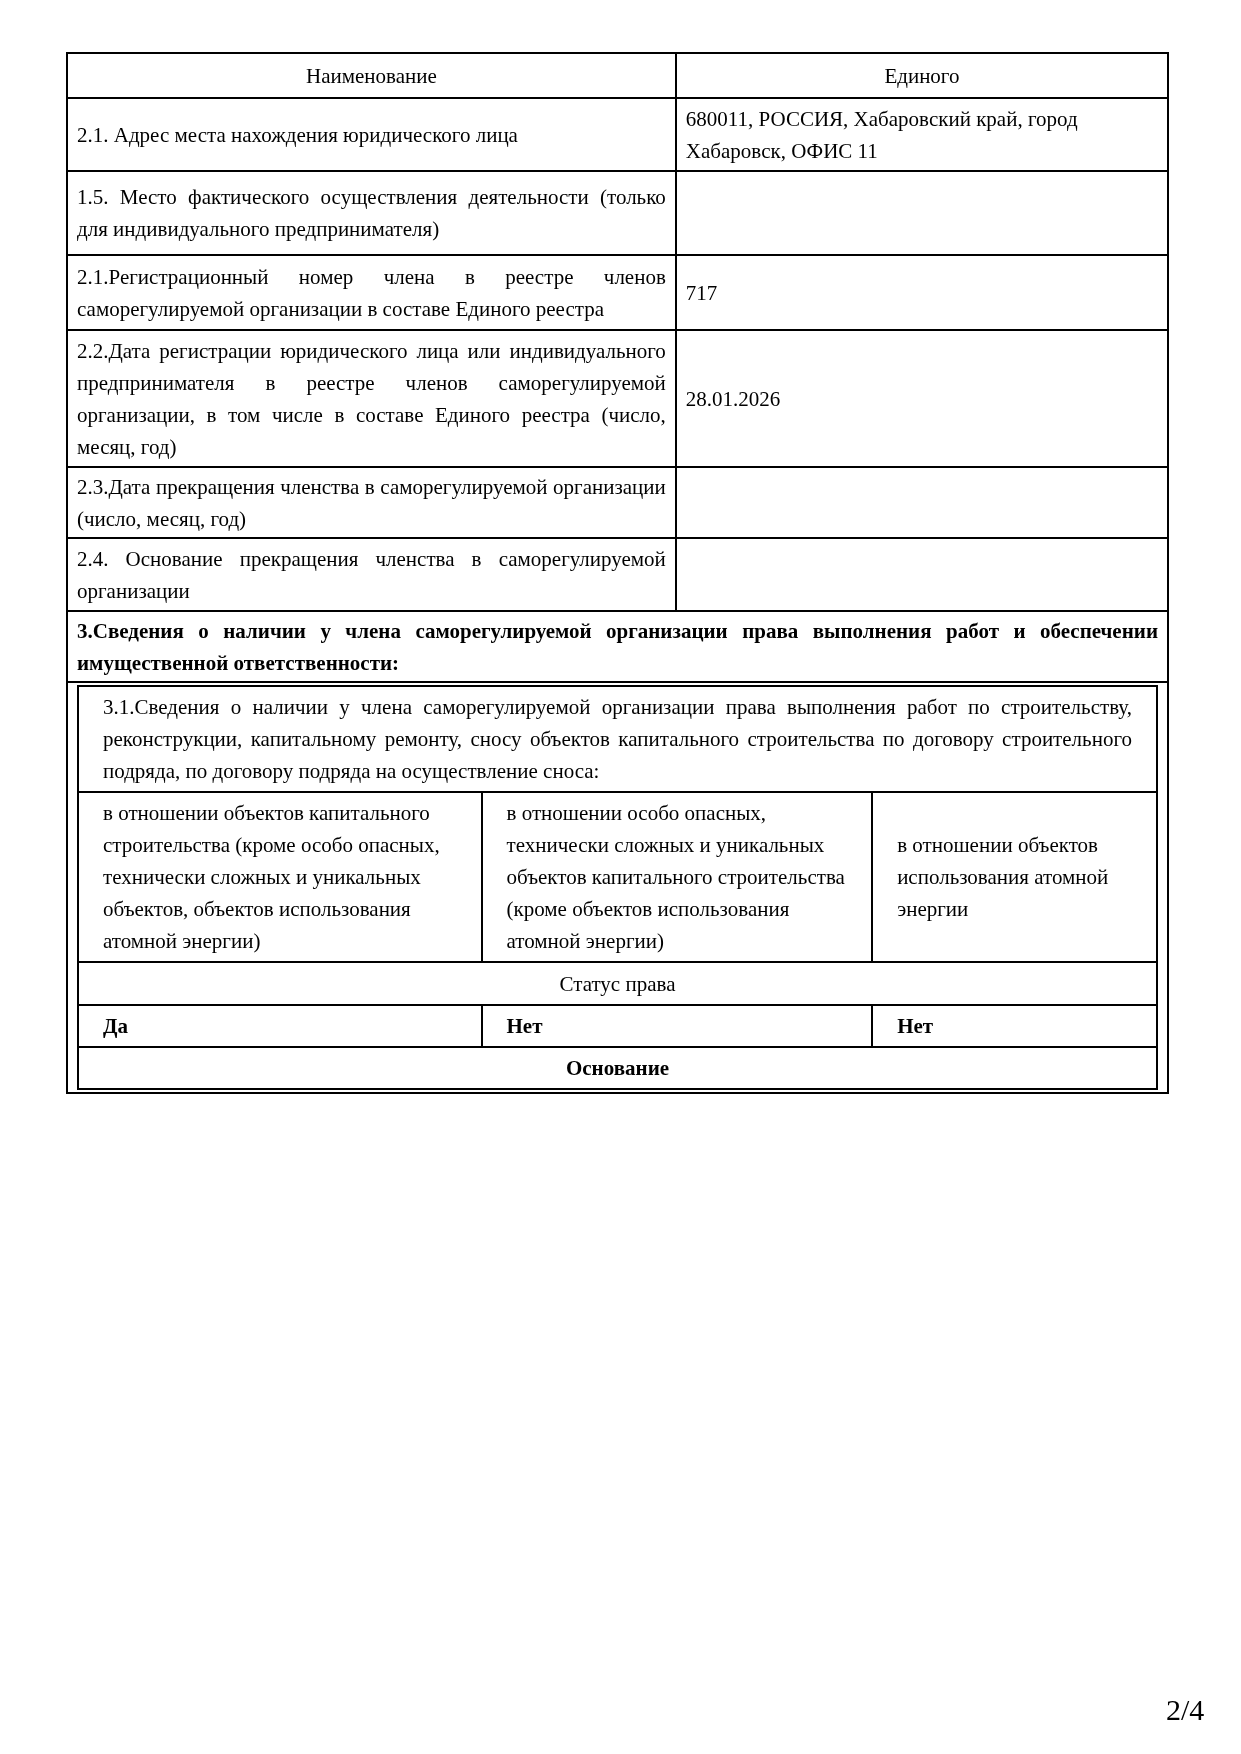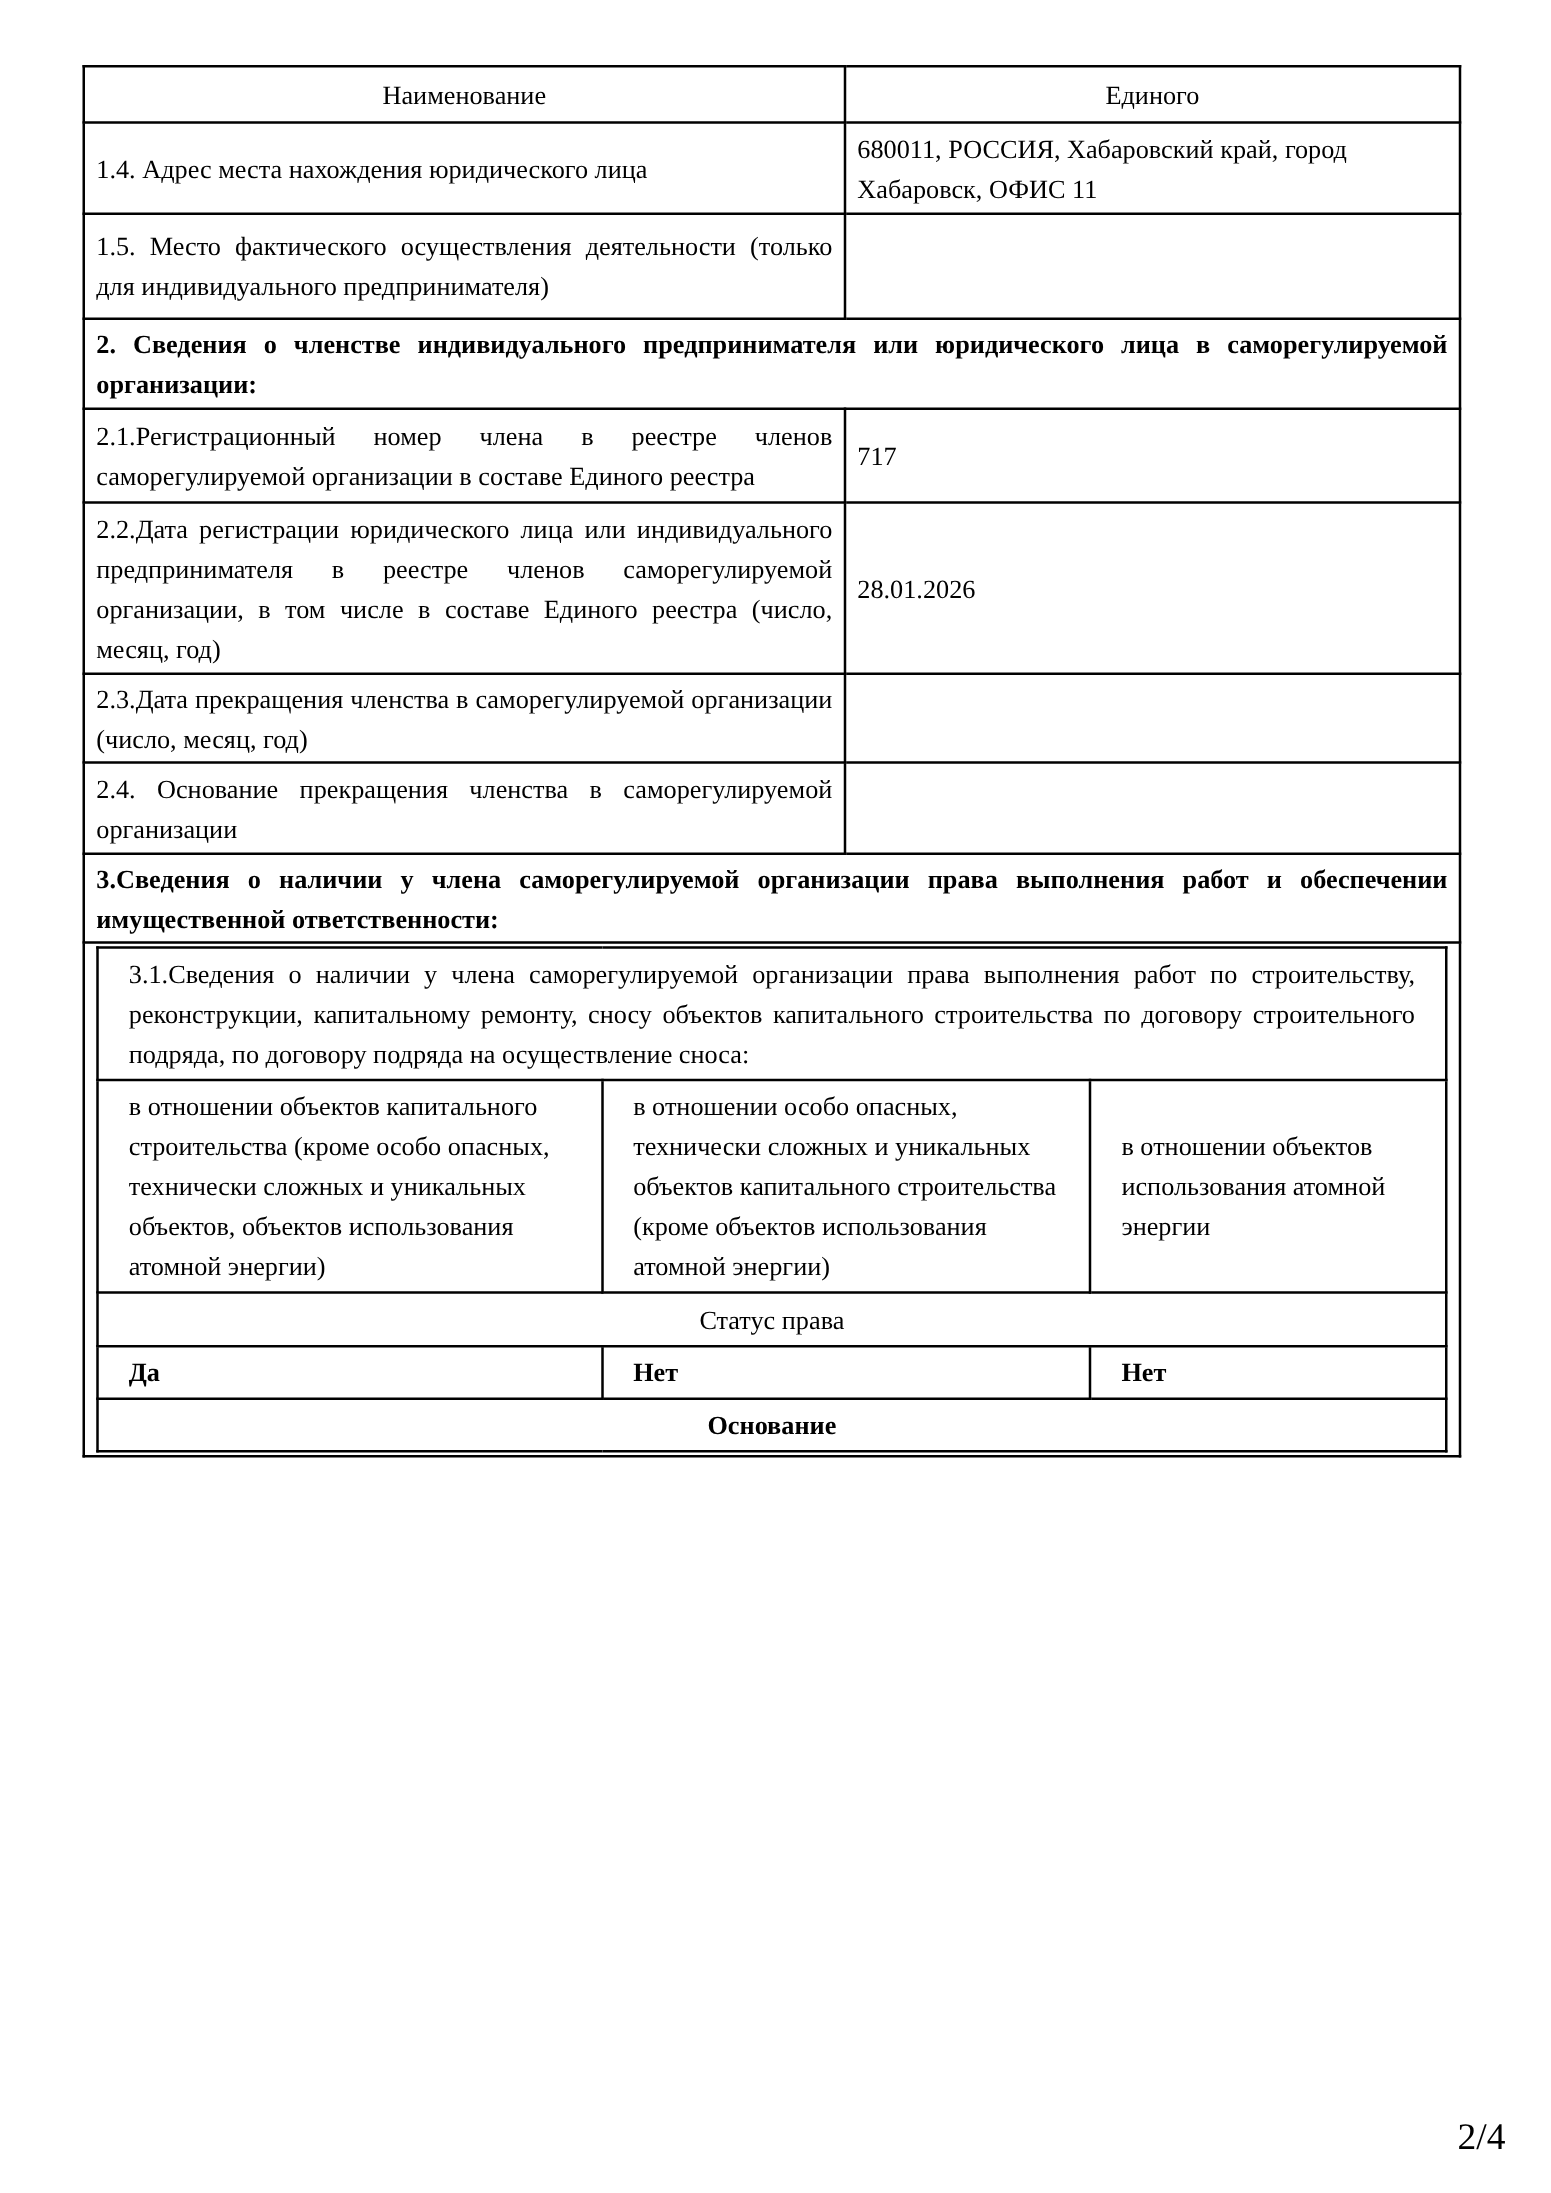--- a/index.html
+++ b/index.html
@@ -79,29 +79,26 @@
   <colgroup>
     <col style="width: 55.3%">
     <col style="width: 44.7%">
   </colgroup>
   <tbody>
     <tr>
       <td class="center h-header">Наименование</td>
       <td class="center">Единого</td>
     </tr>
     <tr>
-      <td class="just h-r14">1.4. Адрес места нахождения юридического лица</td>
+      <td class="just h-r14">2.1. Адрес места нахождения юридического лица</td>
       <td>680011, РОССИЯ, Хабаровский край, город Хабаровск, ОФИС 11</td>
     </tr>
     <tr>
       <td class="just h-r15">1.5. Место фактического осуществления деятельности (только для индивидуального предпринимателя)</td>
       <td></td>
-    </tr>
-    <tr>
-      <td colspan="2" class="just bold h-s2">2. Сведения о членстве индивидуального предпринимателя или юридического лица в саморегулируемой организации:</td>
     </tr>
     <tr>
       <td class="just h-r21">2.1.Регистрационный номер члена в реестре членов саморегулируемой организации в составе Единого реестра</td>
       <td>717</td>
     </tr>
     <tr>
       <td class="just h-r22">2.2.Дата регистрации юридического лица или индивидуального предпринимателя в реестре членов саморегулируемой организации, в том числе в составе Единого реестра (число, месяц, год)</td>
       <td>28.01.2026</td>
     </tr>
     <tr>

